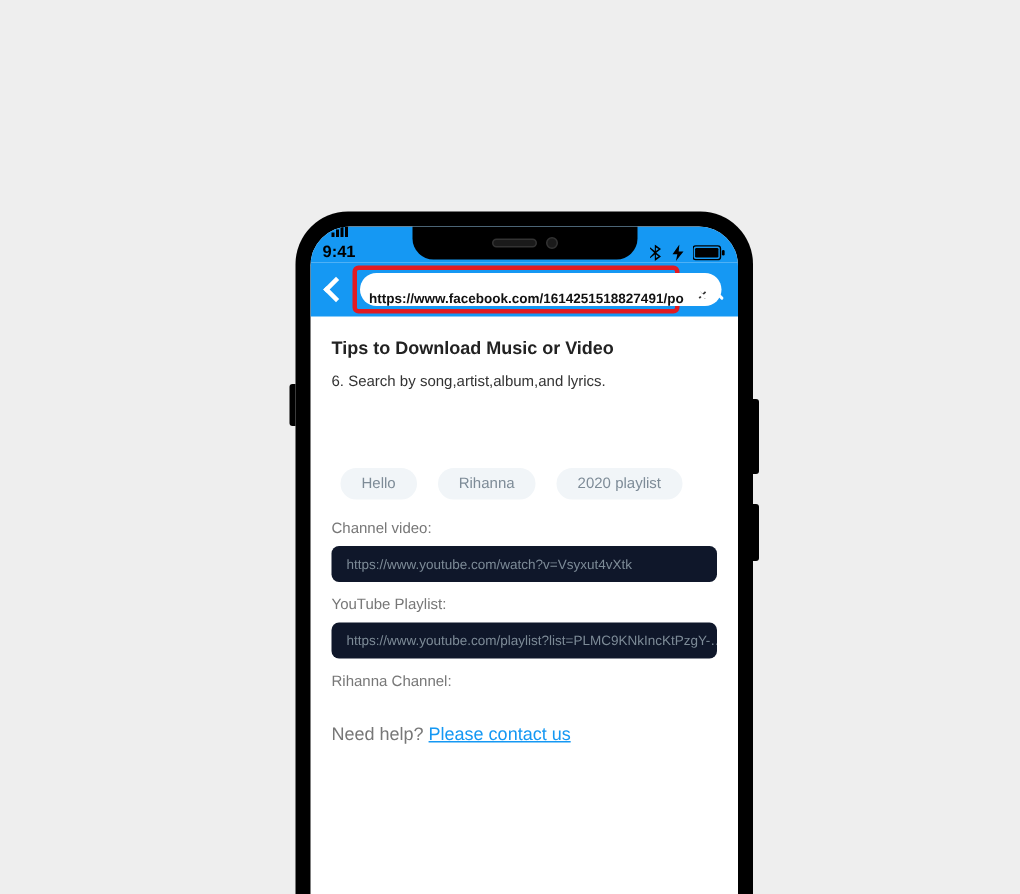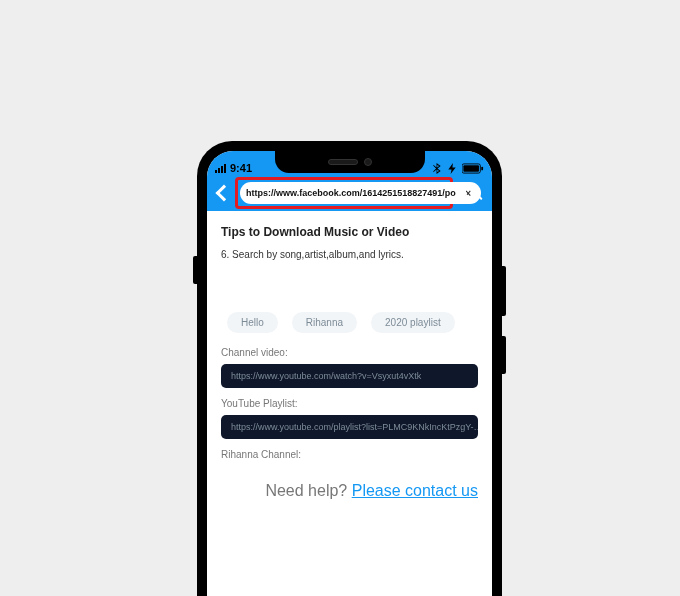--- a/index.html
+++ b/index.html
@@ -26,41 +26,41 @@
     display:flex;align-items:center;justify-content:center;gap:6px;
   }
   .notch .speaker{width:30px;height:6px;background:#1a1a1a;border:1px solid #333;border-radius:3px;}
   .notch .cam{width:8px;height:8px;background:#1a1a1a;border:1px solid #333;border-radius:50%;}
 
   .statusbar{
     height:24px;background:#1598f3;border-radius:26px 26px 0 0;
     display:flex;align-items:flex-end;justify-content:space-between;
     padding:0 8px 1px;color:#000;font-weight:700;
   }
-  .sb-left{display:flex;align-items:center;gap:4px;font-size:11px;}
+  .sb-left{display:flex;align-items:center;gap:4px;font-size:11px;flex-direction:column;}
   .sb-right{display:flex;align-items:center;gap:5px;}
 
   .sig-bars{display:inline-flex;align-items:flex-end;gap:1px;}
   .sig-bars i{width:2px;background:#000;display:block;}
   .sig-bars i:nth-child(1){height:3px;} .sig-bars i:nth-child(2){height:5px;}
   .sig-bars i:nth-child(3){height:7px;} .sig-bars i:nth-child(4){height:9px;}
 
   .navbar{
     height:36px;background:#1598f3;display:flex;align-items:center;
     padding:0 8px;gap:6px;
   }
   .back-chevron{width:14px;height:20px;position:relative;flex:0 0 auto;}
   .back-chevron:before{content:"";position:absolute;left:3px;top:4px;width:9px;height:9px;
     border-left:3px solid #fff;border-bottom:3px solid #fff;transform:rotate(45deg);}
   .highlight-box{
     flex:0 0 auto;width:218px;border:3px solid #e21b22;border-radius:4px;
     padding:2px;display:flex;
   }
   .urlpill{
-    flex:1;height:22px;background:#fff;border-radius:11px;display:flex;align-items:center;
+    flex:1;height:22px;background:#fff;border-radius:11px;display:flex;align-items:flex-end;
     padding:0 6px;gap:6px;
   }
   .urltext{flex:1;font-size:9px;font-weight:700;color:#111;white-space:nowrap;overflow:hidden;}
   .clear-x{width:13px;height:13px;border-radius:50%;
     display:flex;align-items:center;justify-content:center;font-size:10px;font-weight:700;color:#333;
     flex:0 0 auto;}
   .mag-ico{width:22px;height:22px;position:relative;margin-left:auto;}
   .mag-ico:before{content:"";position:absolute;left:2px;top:2px;width:11px;height:11px;border:2px solid #fff;border-radius:50%;}
   .mag-ico:after{content:"";position:absolute;left:14px;top:14px;width:7px;height:2px;background:#fff;transform:rotate(45deg);border-radius:1px;}
 
@@ -72,21 +72,21 @@
   .chips{display:flex;gap:14px;margin:8px 0 14px;padding-left:6px;}
   .chip{
     background:#f1f5f8;color:#7d8b97;font-size:10px;padding:5px 14px;border-radius:12px;margin-top:44px;
   }
 
   .example{
     background:#0f172a;color:#7d8b97;font-size:9px;padding:7px 10px;border-radius:5px;
     white-space:nowrap;overflow:hidden;margin-bottom:4px;
   }
 
-  .help{font-size:16px;color:#777;text-align:right;margin-top:22px;}
+  .help{font-size:12px;color:#777;text-align:left;margin-top:22px;}
   .help a{color:#1598f3;text-decoration:underline;}
 
   svg{display:block;}
 </style>
 </head>
 <body>
 
 <div class="phone-outer">
   <div class="btn-side-l"></div>
   <div class="btn-side-r1"></div>

